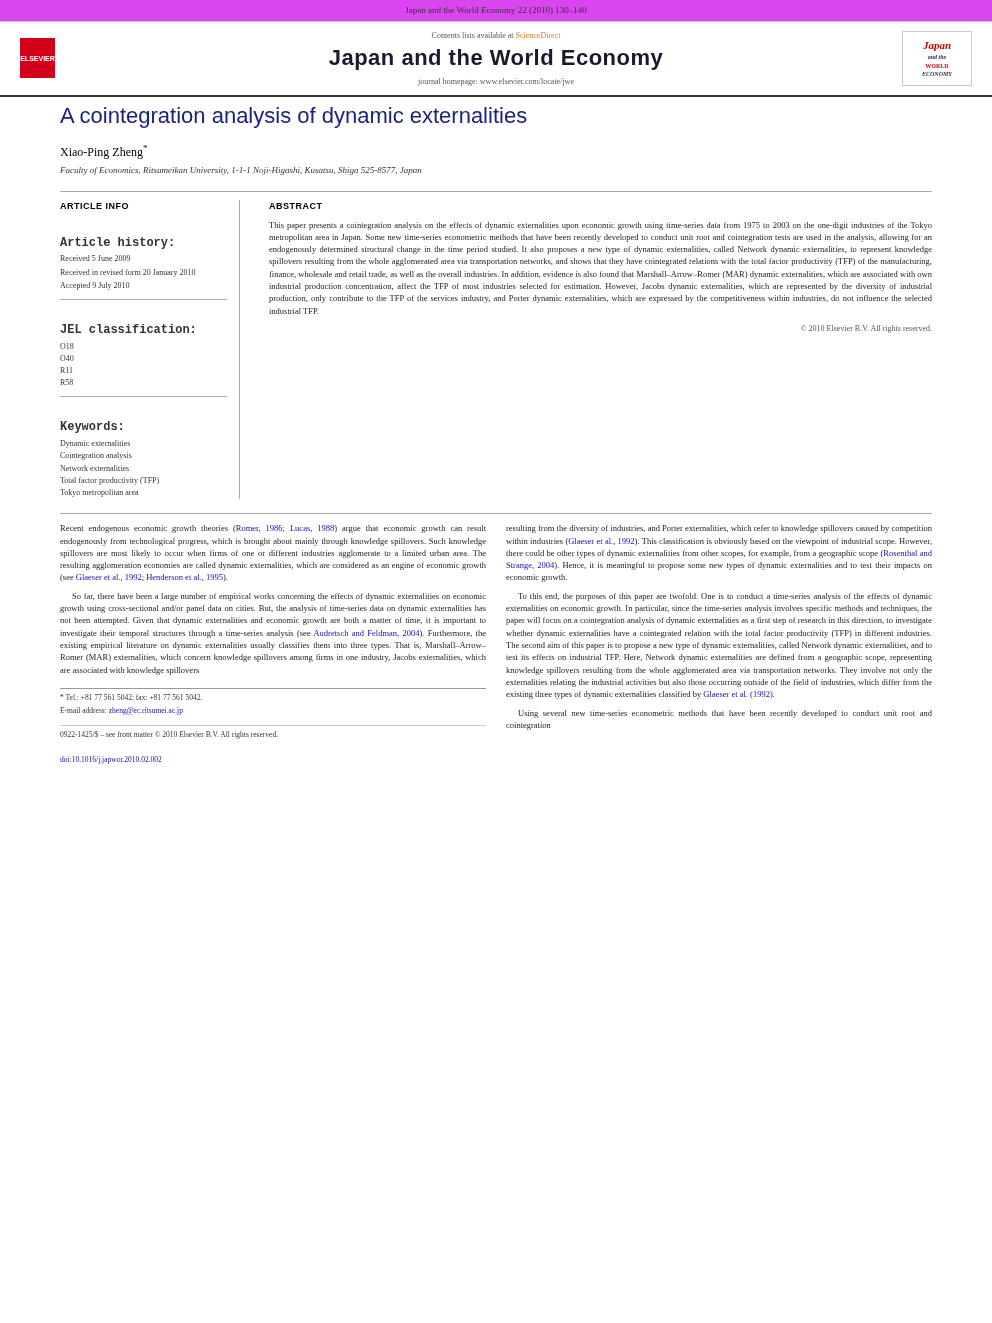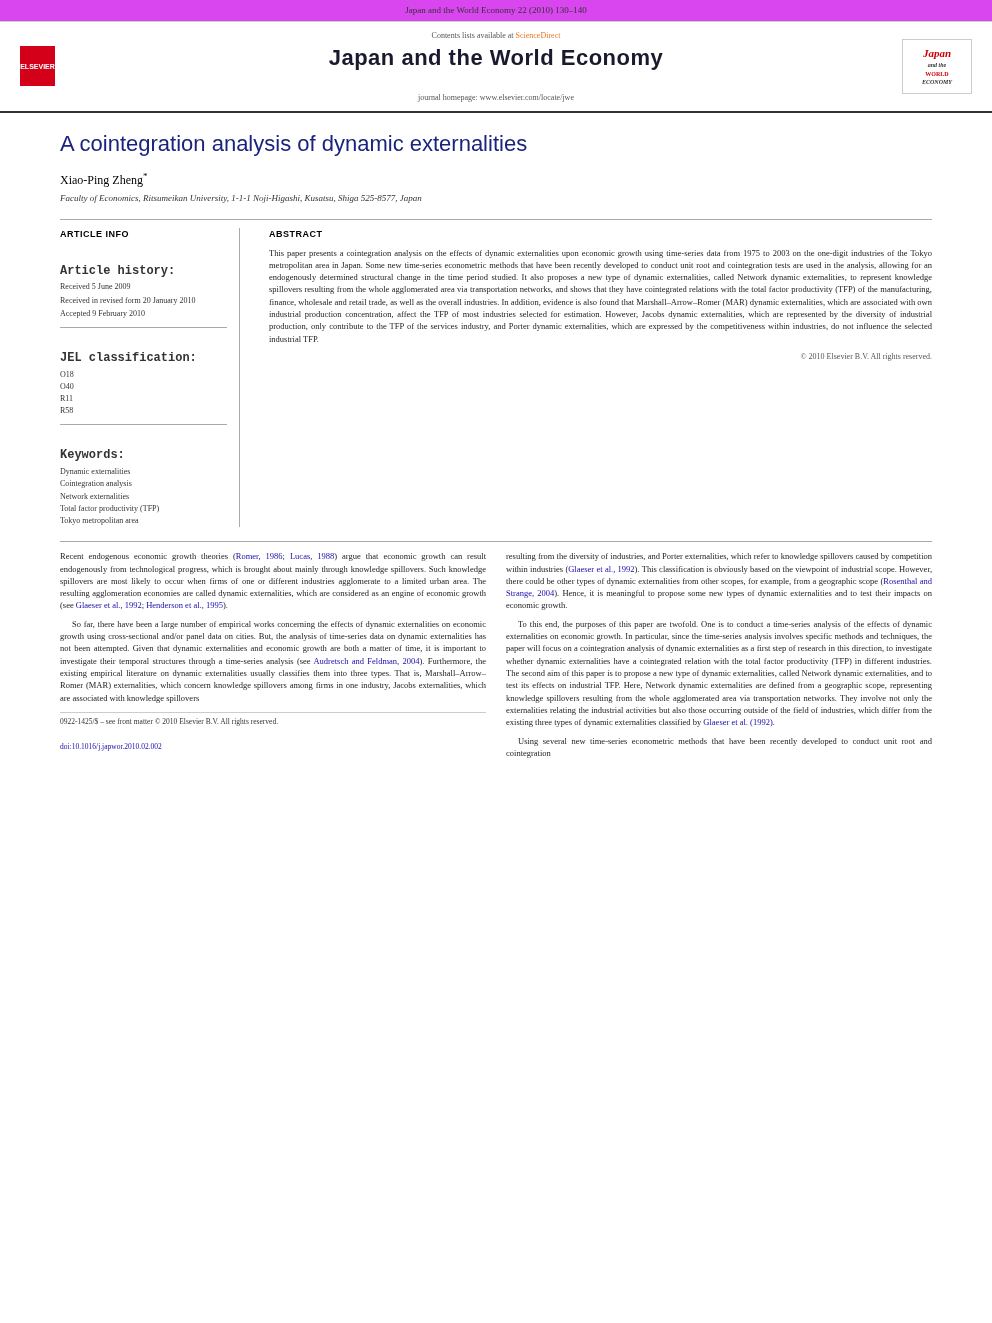--- a/index.html
+++ b/index.html
@@ -52,21 +52,21 @@
     .journal-title-main {
       font-size: 22px;
       font-weight: bold;
       color: #1a1a2e;
       font-family: Arial, sans-serif;
       letter-spacing: 0.5px;
     }
     .journal-homepage {
       font-size: 8px;
       color: #555;
-      margin-top: 18px;
+      margin-top: 2px;
     }
     .header-right {
       width: 80px;
       display: flex;
       justify-content: flex-end;
     }
     .journal-logo-box {
       width: 70px;
       height: 55px;
       border: 1px solid #ccc;
@@ -104,21 +104,21 @@
       display: flex;
       align-items: center;
       justify-content: center;
     }
     .elsevier-box svg {
       width: 40px;
       height: 30px;
     }
     
     .article-content {
-      padding: 16px 60px;
+      padding: 4px 60px;
     }
     .article-title {
       font-size: 22px;
       font-weight: normal;
       margin-bottom: 10px;
       color: #1a237e;
       font-family: Arial, sans-serif;
     }
     .article-author {
       font-size: 12px;
@@ -298,21 +298,21 @@
     <hr class="divider">
 
     <div class="two-col">
 
       <div class="col-left">
         <div class="section-heading">ARTICLE INFO</div>
 
         <div class="info-label">Article history:</div>
         <div class="info-text">Received 5 June 2009</div>
         <div class="info-text">Received in revised form 20 January 2010</div>
-        <div class="info-text">Accepted 9 February 2010</div>
+        <div class="info-text">Accepted 9 July 2010</div>
 
         <hr class="divider" style="margin:8px 0 4px 0;">
 
         <div class="info-label">JEL classification:</div>
         <div class="keyword-item">O18</div>
         <div class="keyword-item">O40</div>
         <div class="keyword-item">R11</div>
         <div class="keyword-item">R58</div>
 
         <hr class="divider" style="margin:8px 0 4px 0;">
@@ -339,20 +339,24 @@
       <div class="body-col">
 
         <div class="body-paragraph">
           Recent endogenous economic growth theories (<a class="link-text">Romer, 1986</a>; <a class="link-text">Lucas, 1988</a>) argue that economic growth can result endogenously from technological progress, which is brought about mainly through knowledge spillovers. Such knowledge spillovers are most likely to occur when firms of one or different industries agglomerate to a limited urban area. The resulting agglomeration economies are called dynamic externalities, which are considered as an engine of economic growth (see <a class="link-text">Glaeser et al., 1992</a>; <a class="link-text">Henderson et al., 1995</a>).
         </div>
 
         <div class="body-paragraph">
           So far, there have been a large number of empirical works concerning the effects of dynamic externalities on economic growth using cross-sectional and/or panel data on cities. But, the analysis of time-series data on dynamic externalities has not been attempted. Given that dynamic externalities and economic growth are both a matter of time, it is important to investigate their temporal structures through a time-series analysis (see <a class="link-text">Audretsch and Feldman, 2004</a>). Furthermore, the existing empirical literature on dynamic externalities usually classifies them into three types. That is, Marshall–Arrow–Romer (MAR) externalities, which concern knowledge spillovers among firms in one industry, Jacobs externalities, which are associated with knowledge spillovers
         </div>
 
+        <div class="footnote-section">
+          <div class="footnote-text">* Tel.: +81 77 561 5042; fax: +81 77 561 5042.</div>
+          <div class="footnote-text">E-mail address: <a class="link-text">zheng@ec.ritsumei.ac.jp</a></div>
+        </div>
 
         <div class="bottom-info">
           <div class="issn-line">0922-1425/$ – see front matter © 2010 Elsevier B.V. All rights reserved.</div>
           <div class="doi-line">
             <a class="link-text">doi:10.1016/j.japwor.2010.02.002</a>
           </div>
         </div>
       </div>
 
       <div class="body-col">

